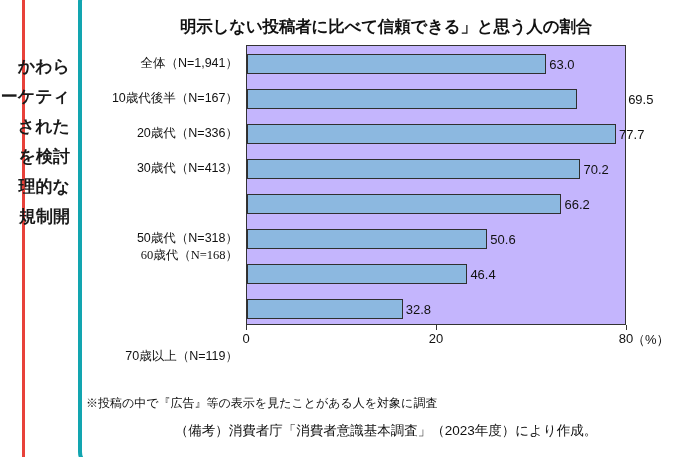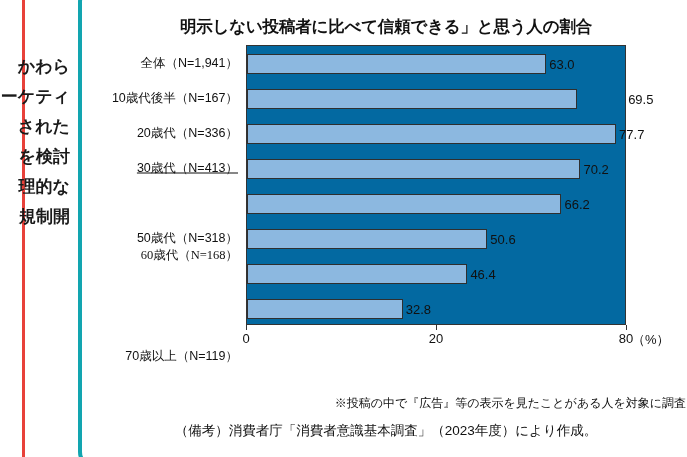--- a/index.html
+++ b/index.html
@@ -104,21 +104,21 @@
   }
 
   #axes-box {
     position: absolute;
     left: 150px;
     top: 0;
     width: 380px;
     height: 280px;
     border: 1.5px solid #333;
     box-sizing: border-box;
-    background: #0369a1;
+    background: #c4b5fd;
   }
   .tick-mark {
     position: absolute;
     left: 0;
     width: 7px;
     height: 0;
     border-top: 1.2px solid #333;
   }
   .bar {
     position: absolute;
@@ -167,21 +167,21 @@
     font-size: 13px;
     color: #111;
     white-space: nowrap;
   }
 
   #note {
     position: absolute;
     left: 0;
     right: 0;
     top: 395px;
-    text-align: right;
+    text-align: left;
     font-size: 12px;
     color: #111;
   }
   #source {
     position: absolute;
     left: 0;
     right: 0;
     top: 422px;
     text-align: center;
     font-size: 13.5px;
@@ -210,21 +210,21 @@
 
   <div id="chart-title">
     <span class="tline">明示しない投稿者に比べて信頼できる」と思う人の割合</span>
   </div>
 
   <div id="plot-wrap">
     <div id="cat-labels">
         <div class="cat-label" style="top: 17.5px;">全体（N=1,941）</div>
         <div class="cat-label" style="top: 52.5px;">10歳代後半（N=167）</div>
         <div class="cat-label" style="top: 87.5px;">20歳代（N=336）</div>
-        <div class="cat-label" style="top: 122.5px; text-decoration: underline;">30歳代（N=413）</div>
+        <div class="cat-label" style="top: 122.5px;">30歳代（N=413）</div>
         <div class="cat-label" style="top: 192.5px;">50歳代（N=318）</div>
         <div class="cat-label" style="top: 210px; font-family: Liberation Serif, serif;">60歳代（N=168）</div>
         <div class="cat-label" style="top: 262.5px; margin-top: 48px;">70歳以上（N=119）</div>
       </div>
     <div id="axes-box">
         <div class="tick-mark" style="top: 17.5px;"></div>
         <div class="bar" style="top: 17.5px; width: 299.25px; background: rgb(140, 184, 224); border-color: rgb(47, 47, 47);"></div>
         <div class="bar-value" style="top: 17.5px; left: 302.25px;">63.0</div>
         <div class="tick-mark" style="top: 52.5px;"></div>
         <div class="bar" style="top: 52.5px; width: 330.125px; background: rgb(140, 184, 224); border-color: rgb(47, 47, 47);"></div>

